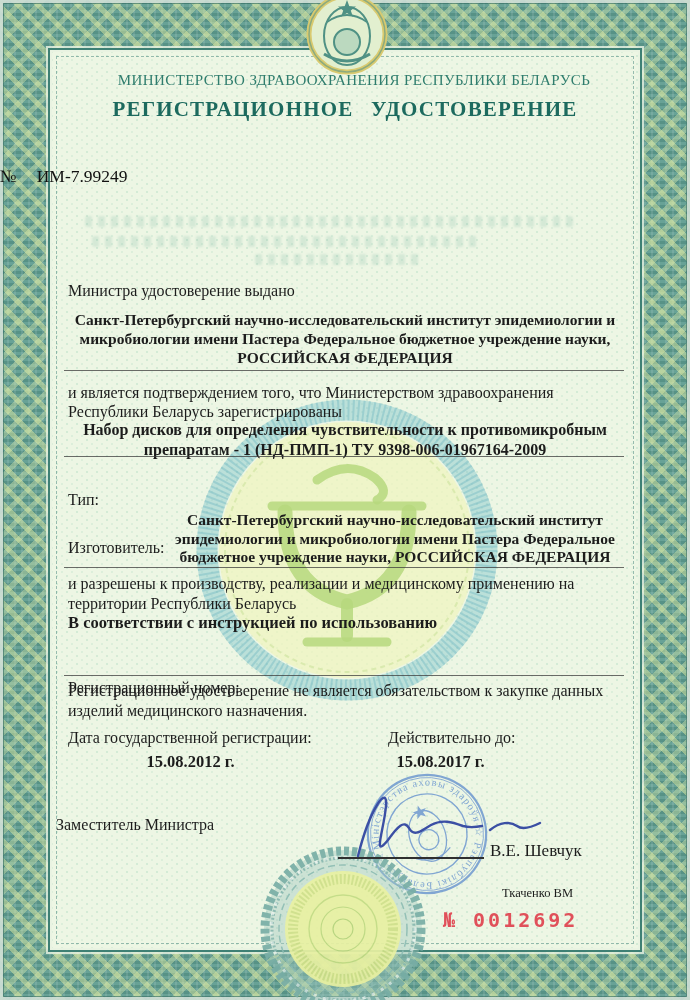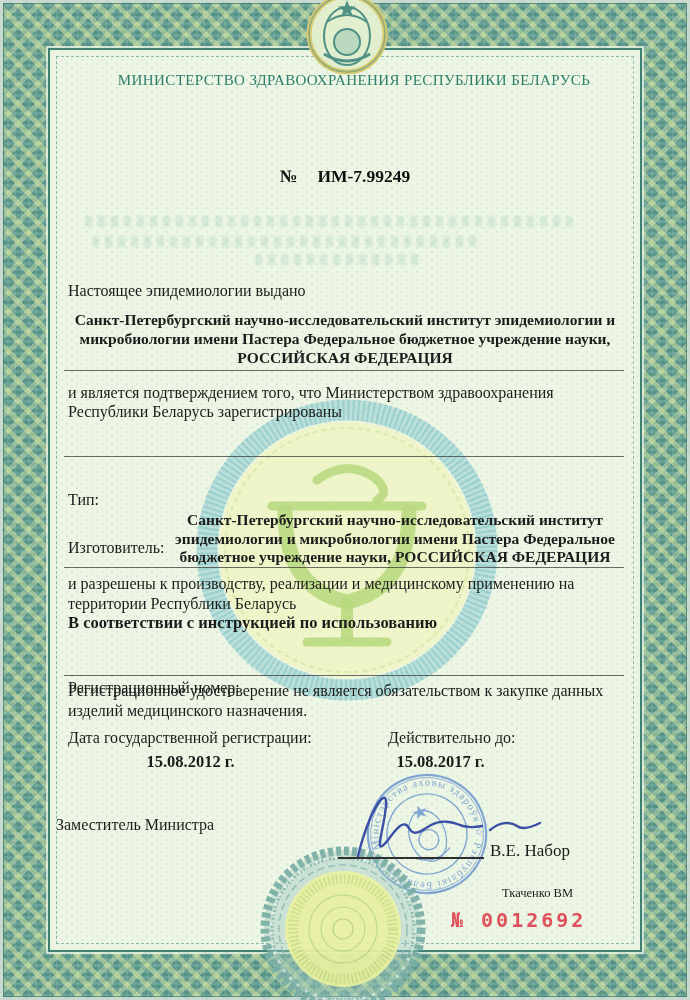--- a/index.html
+++ b/index.html
@@ -23,31 +23,31 @@
     background-size:10px 8px,10px 8px;
     background-position:0 0,5px 4px;
     box-shadow: 0 0 0 2px #e9f3e2, 0 0 0 4px #3e8074, 0 0 0 6px rgba(233,243,226,.8);
   }
   .paper::after{content:'';position:absolute;inset:4px;border:1px dashed rgba(80,140,130,.55);pointer-events:none;}
   .abs{position:absolute;}
   .z1{z-index:1}.z2{z-index:2}.z3{z-index:3}.z4{z-index:4}
   .center{text-align:center;}
   .ministry{left:0;right:0;top:72px;font-size:15px;letter-spacing:.4px;color:#2f7d6d;text-align:center;font-weight:500;margin-left:18px;}
   .title{left:0;right:0;top:97px;font-size:21px;font-weight:bold;letter-spacing:1.2px;word-spacing:11px;color:#1c6a5e;text-align:center;}
-  .certnum{left:0;right:0;top:166px;text-align:center;font-size:17.5px;font-weight:bold;color:#111;}
+  .certnum{left:0;right:0;top:166px;font-size:17.5px;font-weight:normal;color:#111;}
   .certnum .no{margin-right:20px;}
   .body-line{left:68px;width:554px;font-size:16px;}
   .bold{font-weight:bold;}
   .rule{left:64px;width:560px;height:1px;background:rgba(60,60,60,.75);}
   .lv-row{left:68px;width:554px;height:60px;font-size:16px;}
   .lv-row .lab{position:absolute;left:0;top:0;margin-top:28px;}
   .lv-row .val{position:absolute;left:100px;right:0;top:0;text-align:center;}
   .ghost{background:repeating-linear-gradient(90deg, rgba(85,160,140,.55) 0 7px, rgba(85,160,140,0) 7px 13px);
          filter:blur(1.3px);opacity:.28;border-radius:2px;height:11px;}
-  .serial{left:443px;top:908px;font-family:"DejaVu Sans Mono",monospace;font-size:20px;letter-spacing:3px;color:#e0505a;font-weight:bold;margin-left:8px;}
+  .serial{left:443px;top:908px;font-family:"DejaVu Sans Mono",monospace;font-size:20px;letter-spacing:3px;color:#e0505a;font-weight:bold;}
   .executor{left:502px;top:886px;font-size:12.5px;}
   .signer-name{left:490px;top:841px;font-size:17px;}
   .sig-line{left:338px;top:857px;width:146px;height:1.5px;background:#2f2f2f;}
   svg{display:block;}
 </style>
 </head>
 <body>
 
 <div class="page">
   <div class="paper"></div>
@@ -76,29 +76,31 @@
     <g stroke="#4f9184" fill="none" stroke-width="2">
       <ellipse rx="23" ry="29" cy="2"></ellipse>
       <circle r="13" cy="8" fill="rgba(140,190,170,.45)"></circle>
       <path d="M -23 20 Q 0 34 23 20" stroke-width="3"></path>
       <path d="M -20 -12 Q 0 -26 20 -12"></path>
     </g>
     <path d="M 0 -34 L 2.4 -27.5 L 9 -27.5 L 3.8 -23.5 L 6 -17 L 0 -21 L -6 -17 L -3.8 -23.5 L -9 -27.5 L -2.4 -27.5 Z" fill="#4f9184"></path>
   </svg>
 
   <div class="abs z3 ministry">МИНИСТЕРСТВО ЗДРАВООХРАНЕНИЯ РЕСПУБЛИКИ БЕЛАРУСЬ</div>
+  <div class="abs z3 title">РЕГИСТРАЦИОННОЕ УДОСТОВЕРЕНИЕ</div>
   <div class="abs z3 certnum">
     <span class="no">№</span><span>ИМ-7.99249</span>
   </div>
 
-  <div class="abs z3 body-line" style="top:282px;">Настоящее эпидемиологии выдано</div>
+  <div class="abs z3 body-line" style="top:282px;">Министра удостоверение выдано</div>
   <div class="abs z3 body-line bold center" style="top:310px;left:65px;width:560px;font-size:15.5px;line-height:19px;">Санкт-Петербургский научно-исследовательский институт эпидемиологии и микробиологии имени Пастера Федеральное бюджетное учреждение науки, РОССИЙСКАЯ ФЕДЕРАЦИЯ</div>
   <div class="abs z3 rule" style="top:370px;"></div>
 
   <div class="abs z3 body-line" style="top:383px;line-height:19px;">и является подтверждением того, что Министерством здравоохранения Республики Беларусь зарегистрированы</div>
+  <div class="abs z3 body-line bold center" style="top:420px;line-height:19.5px;">Набор дисков для определения чувствительности к противомикробным препаратам - 1 (НД-ПМП-1) ТУ 9398-006-01967164-2009</div>
   <div class="abs z3 rule" style="top:456px;"></div>
 
   <div class="abs z3 lv-row" style="top:463px;height:24px;">
     <span class="lab">Тип:</span>
   </div>
 
   <div class="abs z3 lv-row" style="top:511px;">
     <span class="lab">Изготовитель:</span>
     <span class="val bold" style="font-size:15.5px;line-height:18.5px;">Санкт-Петербургский научно-исследовательский институт эпидемиологии и микробиологии имени Пастера Федеральное бюджетное учреждение науки, РОССИЙСКАЯ ФЕДЕРАЦИЯ</span>
   </div>
@@ -139,21 +141,21 @@
       </g>
       <path d="M 0 -30 L 1.8 -25 L 7 -25 L 3 -22 L 4.6 -17 L 0 -20 L -4.6 -17 L -3 -22 L -7 -25 L -1.8 -25 Z" fill="#6a95cf"></path>
     </g>
   </svg>
 
   <svg class="abs z4" style="left:330px;top:778px" width="240" height="90" viewBox="0 0 240 90">
     <path d="M 28 78 C 40 30, 58 6, 56 28 C 54 52, 42 82, 58 62 C 68 48, 74 42, 79 50 C 84 60, 92 52, 101 47 C 112 41, 122 44, 133 48 C 140 50, 147 49, 152 48 M 160 52 C 170 44, 180 43, 187 48 C 192 52, 200 50, 210 45" fill="none" stroke="#3b4fa4" stroke-width="2.4" stroke-linecap="round"></path>
   </svg>
 
   <div class="abs z3 sig-line"></div>
-  <div class="abs z3 signer-name">В.Е. Набор</div>
+  <div class="abs z3 signer-name">В.Е. Шевчук</div>
   <div class="abs z3 executor">Ткаченко ВМ</div>
   <div class="abs z3 serial">№ 0012692</div>
 
   <svg class="abs z2" style="left:259px;top:845px;opacity:.93" width="168" height="168" viewBox="-84 -84 168 168">
     <circle r="79" fill="rgba(160,200,190,.45)"></circle>
     <circle r="78" fill="none" stroke="#79aea6" stroke-width="9" stroke-dasharray="5 3"></circle>
     <circle r="71" fill="none" stroke="#87b7af" stroke-width="3" stroke-dasharray="2 2"></circle>
     <circle r="72" fill="none" stroke="rgba(255,255,255,.55)" stroke-width="3" stroke-dasharray="3 7"></circle>
     <circle r="64" fill="none" stroke="#8dbcb3" stroke-width="1.5" stroke-dasharray="7 4"></circle>
     <circle r="58" fill="#e7f0a2"></circle>

